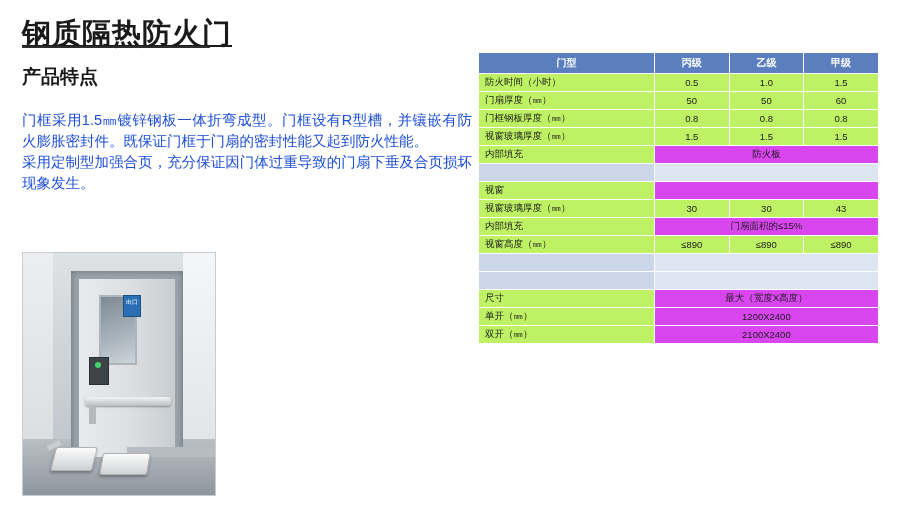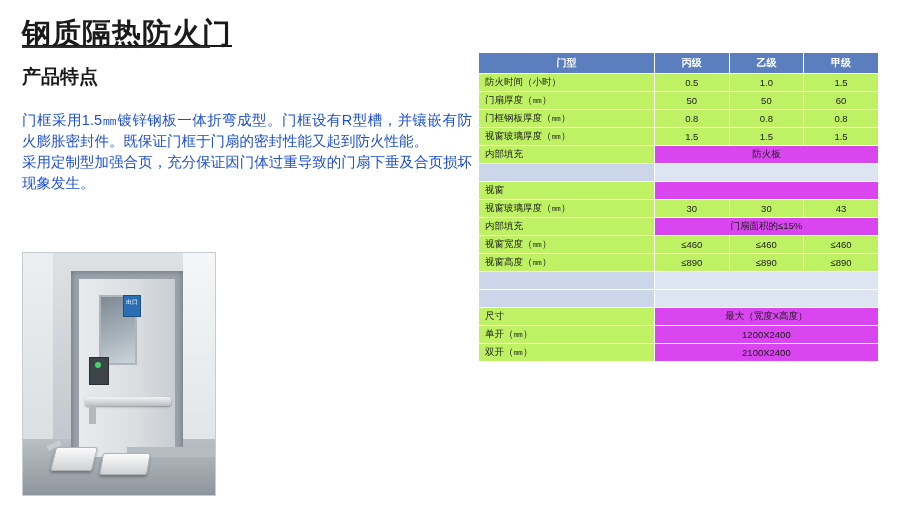--- a/index.html
+++ b/index.html
@@ -303,26 +303,20 @@
         <td class="label">视窗玻璃厚度（㎜）</td>
         <td class="val">30</td>
         <td class="val">30</td>
         <td class="val">43</td>
       </tr>
       <tr>
         <td class="label">内部填充</td>
         <td class="wide" colspan="3">门扇面积的≤15%</td>
       </tr>
       <tr>
-        <td class="label">视窗宽度（㎜）</td>
-        <td class="val">≤460</td>
-        <td class="val">≤460</td>
-        <td class="val">≤460</td>
-      </tr>
-      <tr>
         <td class="label">视窗高度（㎜）</td>
         <td class="val">≤890</td>
         <td class="val">≤890</td>
         <td class="val">≤890</td>
       </tr>
       <tr>
         <td class="blank-label"></td>
         <td class="blank-val" colspan="3"></td>
       </tr>
       <tr>

